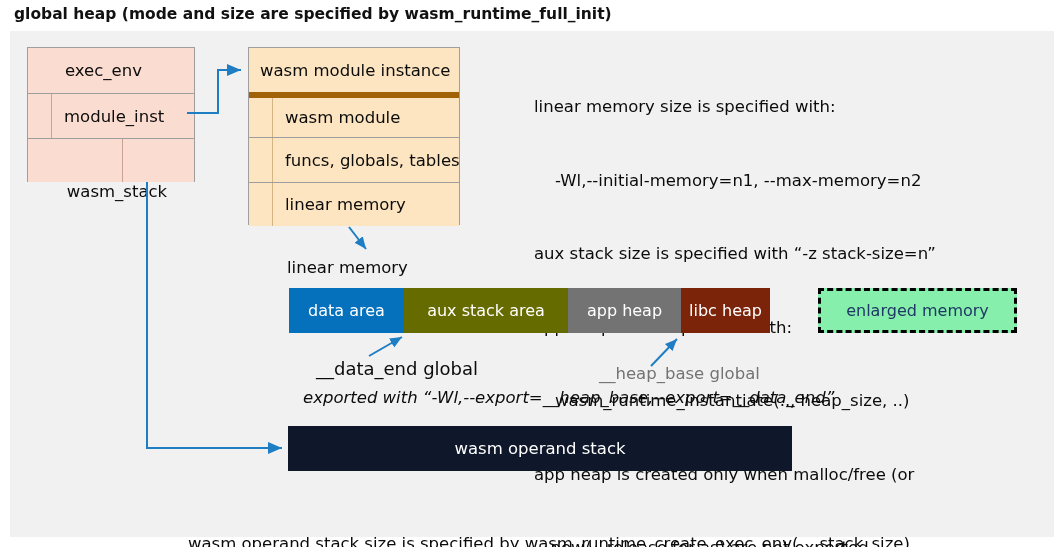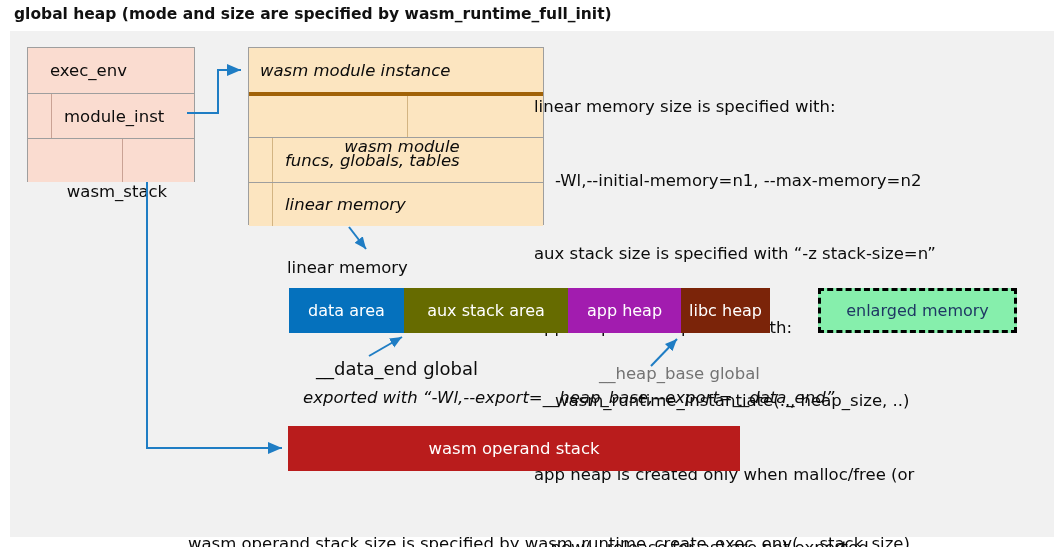--- a/index.html
+++ b/index.html
@@ -64,32 +64,32 @@
     display: flex;
     align-items: center;
     padding-left: 12px;
   }
 
   
   #exec-env-box { left: 27px; top: 47px; width: 168px; height: 135px; background: #fadcd0; }
   #exec-env-box .struct-row { background: #fadcd0; }
   #exec-env-box .gutter { border-right: 1px solid #c9a294; }
   #row-exec-env  { height: 45px; }
-  #row-exec-env .cell { padding-left: 22px; }
+  #row-exec-env .cell { padding-left: 11px; margin-left: 26px; }
   #row-module-inst { height: 45px; border-top: 1px solid #9e9e9e; }
   #row-wasm-stack  { height: 44px; border-top: 1px solid #9e9e9e; flex-direction: column; }
   #exec-env-box .gutter { width: 24px; }
 
   
-  #module-inst-box { left: 248px; top: 47px; width: 296px; height: 178px; background: #fce5c0; font-style: italic; }
+  #module-inst-box { left: 248px; top: 47px; width: 212px; height: 178px; background: #fce5c0; }
   #module-inst-box .struct-row { background: #fce5c0; }
   #module-inst-box .gutter { width: 24px; border-right: 1px solid #d3b482; }
   #row-wmi        { height: 44px; }
   #row-wmi .cell  { padding-left: 11px; }
-  #row-wasm-module{ height: 45px; border-top: 4px solid #a16207; flex-direction: column; }
+  #row-wasm-module{ height: 45px; border-top: 6px solid #a16207; }
   #row-funcs      { height: 45px; border-top: 1px solid #9e9e9e; }
   #row-linear-mem { height: 44px; border-top: 1px solid #9e9e9e; }
 
   
   #notes-block {
     left: 534px;
     top: 46px;
     width: 520px;
     font-size: 16.5px;
     line-height: 24.5px;
@@ -117,21 +117,21 @@
     box-sizing: border-box;
     display: flex;
     align-items: center;
     justify-content: center;
     color: #ffffff;
     font-size: 16px;
     white-space: nowrap;
   }
   #seg-data-area   { width: 115px; background: #0571bd; }
   #seg-aux-stack   { width: 164px; background: #666b00; }
-  #seg-app-heap    { width: 113px; background: #a21caf; }
+  #seg-app-heap    { width: 113px; background: #737373; }
   #seg-libc-heap   { width: 89px; background: #7b2409; }
   #seg-enlarged {
     width: 199px;
     background: #86efac;
     border: 3px dashed #000000;
     color: #1f3864;
     margin-left: 48px;
   }
 
   
@@ -145,23 +145,23 @@
   }
   #ann-exported {
     left: 303px; top: 388px;
     font-size: 16.5px; color: #0b0b0b; white-space: nowrap; font-style: italic;
   }
 
   
   #operand-stack-bar {
     left: 288px;
     top: 426px;
-    width: 452px;
+    width: 504px;
     height: 45px;
-    background: #b91c1c;
+    background: #0f172a;
     display: flex;
     align-items: center;
     justify-content: center;
     color: #ffffff;
     font-size: 16.5px;
     white-space: nowrap;
   }
   #operand-stack-note {
     left: 188px;
     top: 481px;

